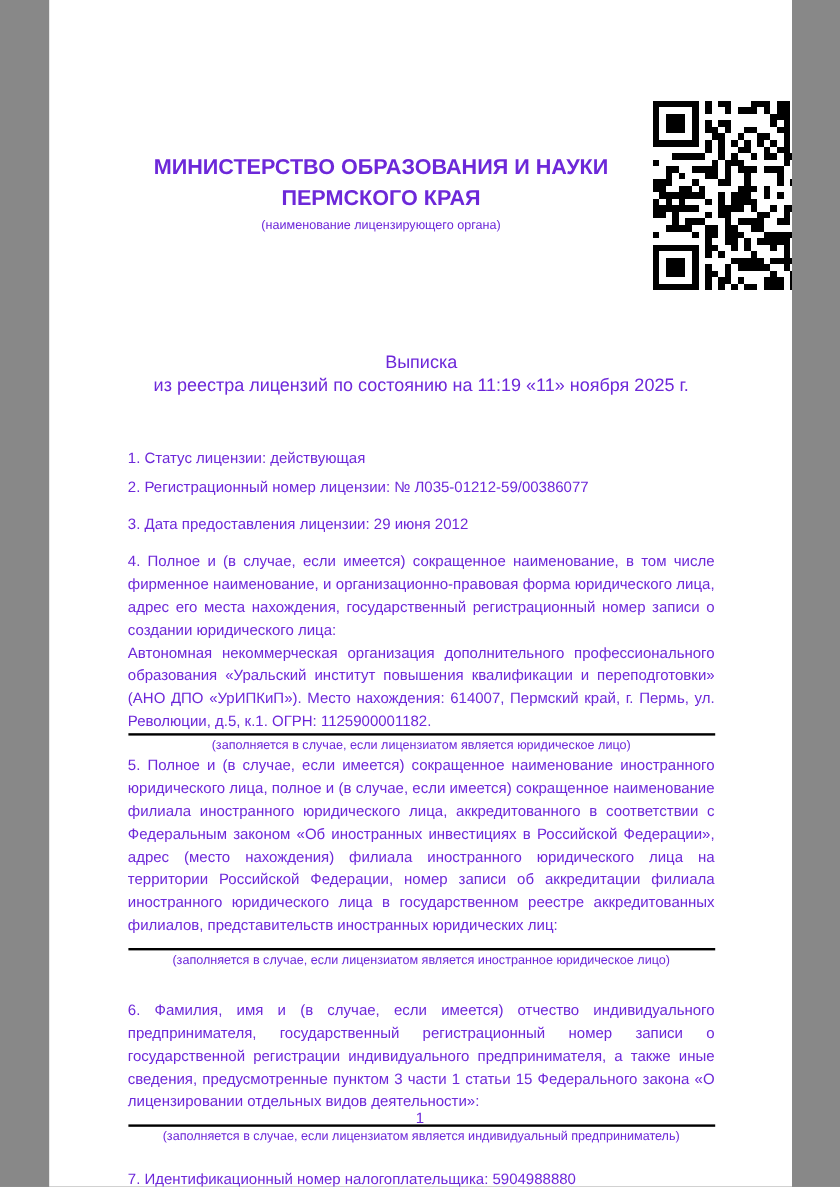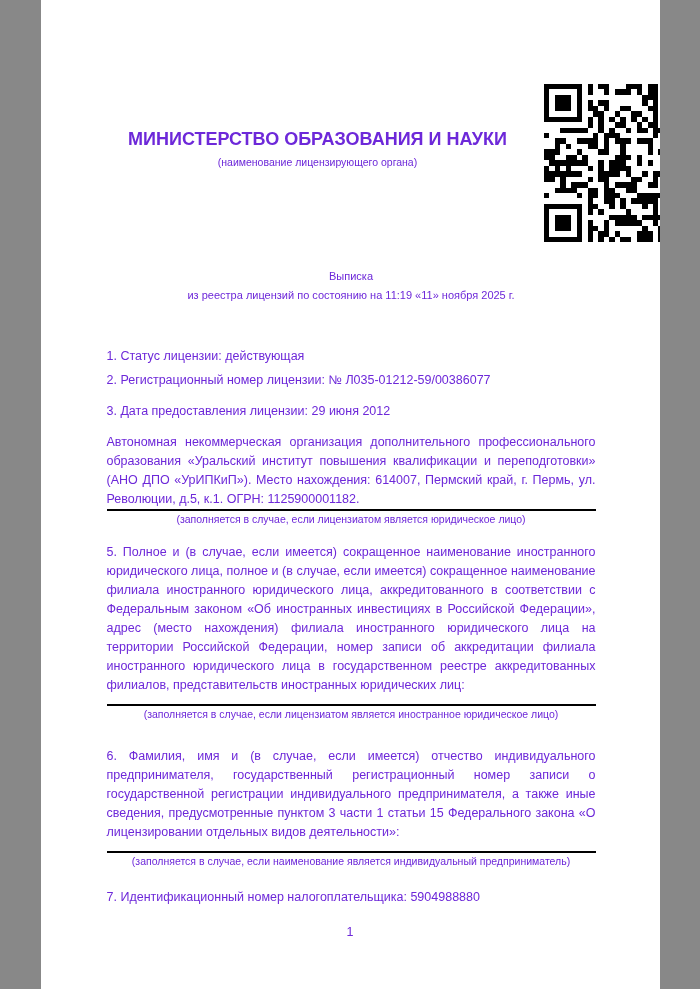--- a/index.html
+++ b/index.html
@@ -21,33 +21,33 @@
     top: 84px;
     left: 503px;
     width: 158px;
     height: 158px;
   }
 
   .ministry { margin-top: 126px; width: 422px; text-align: center; }
   .ministry-line { font-size: 18px; font-weight: bold; line-height: 26px; }
   .ministry-caption { font-size: 10.5px; line-height: 14px; margin-top: 3px; }
 
-  .doc-title { margin-top: 98px; text-align: center; font-size: 11px; line-height: 19px; }
+  .doc-title { margin-top: 98px; text-align: center; font-size: 15px; line-height: 19px; }
 
   .para { font-size: 12.5px; line-height: 19px; text-align: justify; }
   .para.left { text-align: left; }
 
   .small-caption { font-size: 10.5px; line-height: 13px; text-align: center; }
 
   .item1 { margin-top: 42px; text-align: left; }
   .item1-caption { margin-top: 2px; }
   .item2 { margin-top: 5px; }
   .item3 { margin-top: 12px; }
   .item4 { margin-top: 12px; }
-  .item5 { margin-top: 17px; }
+  .item5 { margin-top: 1px; }
   .item6 { margin-top: 26px; }
   .item7 { margin-top: 20px; }
 
   .rule { border-top: 2px solid #000; height: 0; }
   .rule-gap { margin-top: 9px; }
   .rule-caption { margin-top: 2px; }
 
   .page-number {
     position: absolute;
     top: 923px;
@@ -477,50 +477,52 @@
         <rect x="19" y="28" width="1" height="1" fill="#000"></rect>
         <rect x="21" y="28" width="1" height="1" fill="#000"></rect>
         <rect x="24" y="28" width="1" height="1" fill="#000"></rect>
       </svg>
   </div>
 
   <div class="content">
 
     <div class="ministry">
       <div class="ministry-line">МИНИСТЕРСТВО ОБРАЗОВАНИЯ И НАУКИ</div>
+      <div class="ministry-line">ПЕРМСКОГО КРАЯ</div>
       <div class="ministry-caption">(наименование лицензирующего органа)</div>
     </div>
 
     <div class="doc-title">
       <div>Выписка</div>
       <div>из реестра лицензий по состоянию на 11:19 «11» ноября 2025 г.</div>
     </div>
 
     <p class="para item1">1. Статус лицензии: действующая</p>
 
     <p class="para left item2">2. Регистрационный номер лицензии: № Л035-01212-59/00386077</p>
 
     <p class="para left item3">3. Дата предоставления лицензии: 29 июня 2012</p>
 
     <div class="item4">
+      <p class="para">4. Полное и (в случае, если имеется) сокращенное наименование, в том числе фирменное наименование, и организационно-правовая форма юридического лица, адрес его места нахождения, государственный регистрационный номер записи о создании юридического лица:</p>
       <p class="para">Автономная некоммерческая организация дополнительного профессионального образования «Уральский институт повышения квалификации и переподготовки» (АНО ДПО «УрИПКиП»). Место нахождения: 614007, Пермский край, г. Пермь, ул. Революции, д.5, к.1. ОГРН: 1125900001182.</p>
       <div class="rule"></div>
       <div class="small-caption rule-caption">(заполняется в случае, если лицензиатом является юридическое лицо)</div>
     </div>
 
     <div class="item5">
       <p class="para">5. Полное и (в случае, если имеется) сокращенное наименование иностранного юридического лица, полное и (в случае, если имеется) сокращенное наименование филиала иностранного юридического лица, аккредитованного в соответствии с Федеральным законом «Об иностранных инвестициях в Российской Федерации», адрес (место нахождения) филиала иностранного юридического лица на территории Российской Федерации, номер записи об аккредитации филиала иностранного юридического лица в государственном реестре аккредитованных филиалов, представительств иностранных юридических лиц:</p>
       <div class="rule rule-gap"></div>
       <div class="small-caption rule-caption">(заполняется в случае, если лицензиатом является иностранное юридическое лицо)</div>
     </div>
 
     <div class="item6">
       <p class="para">6. Фамилия, имя и (в случае, если имеется) отчество индивидуального предпринимателя, государственный регистрационный номер записи о государственной регистрации индивидуального предпринимателя, а также иные сведения, предусмотренные пунктом 3 части 1 статьи 15 Федерального закона «О лицензировании отдельных видов деятельности»:</p>
       <div class="rule rule-gap"></div>
-      <div class="small-caption rule-caption">(заполняется в случае, если наименование является индивидуальный предприниматель)</div>
+      <div class="small-caption rule-caption">(заполняется в случае, если лицензиатом является индивидуальный предприниматель)</div>
     </div>
 
     <p class="para left item7">7. Идентификационный номер налогоплательщика: 5904988880</p>
 
   </div>
 
   <div class="page-number">1</div>
 
 </div>
 

